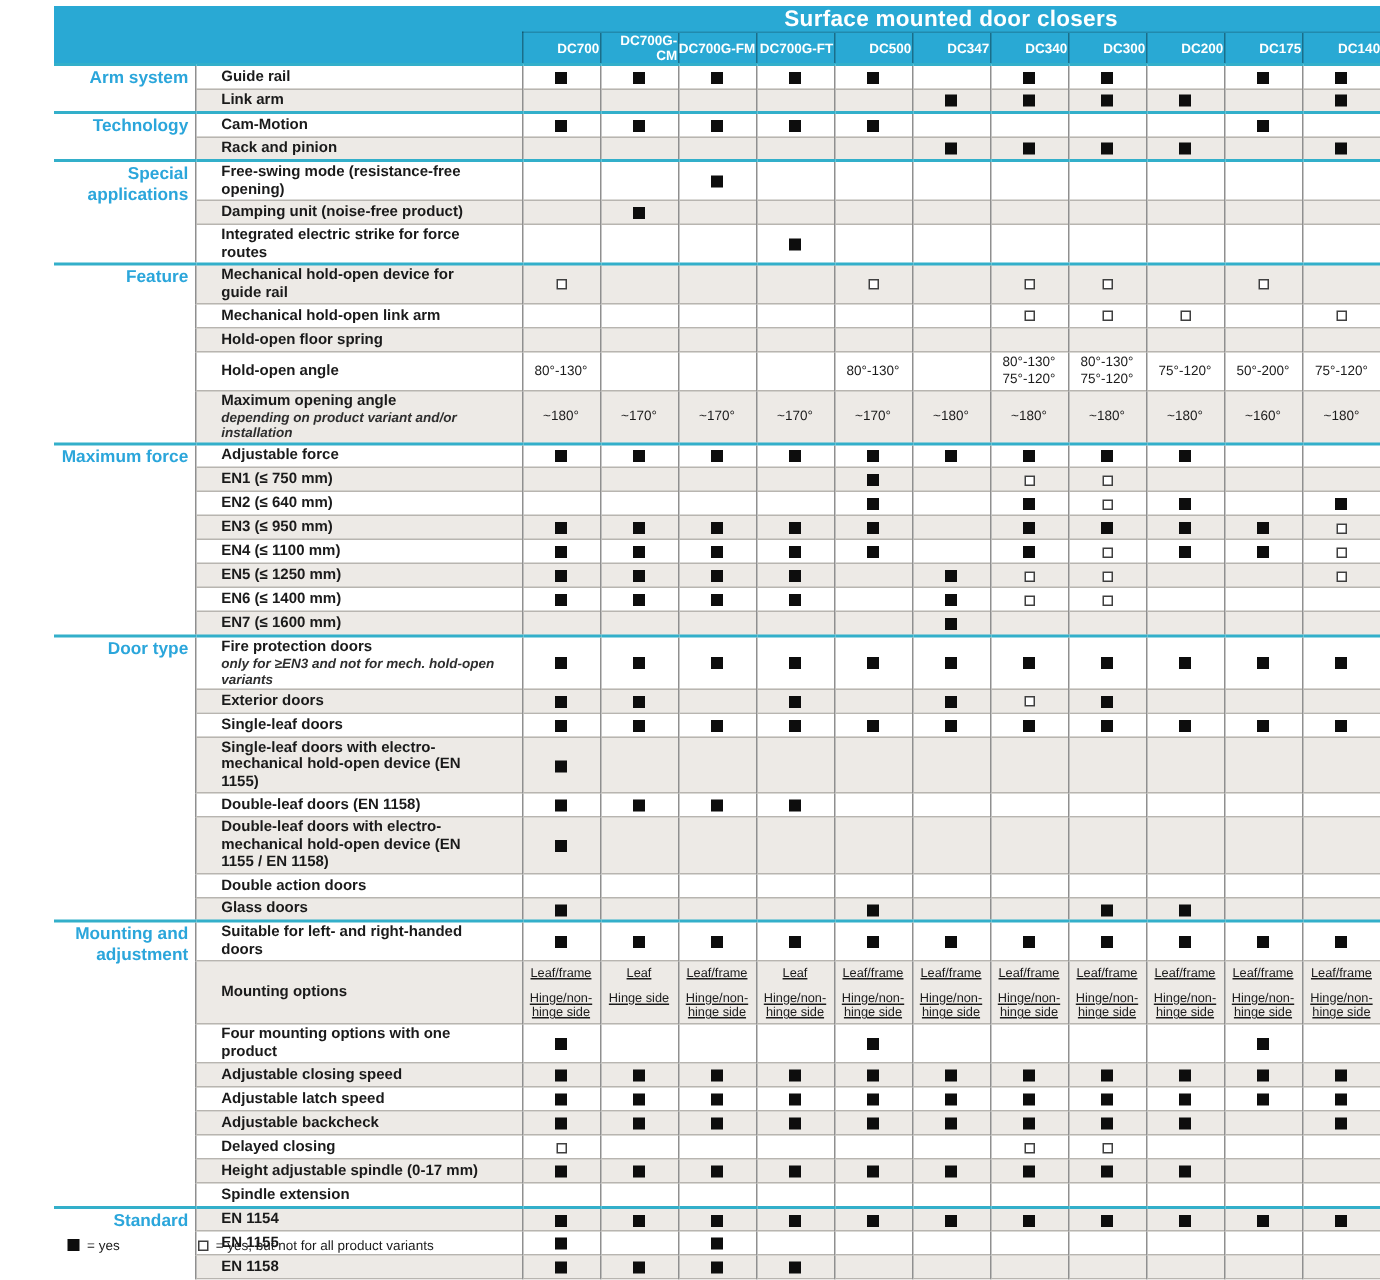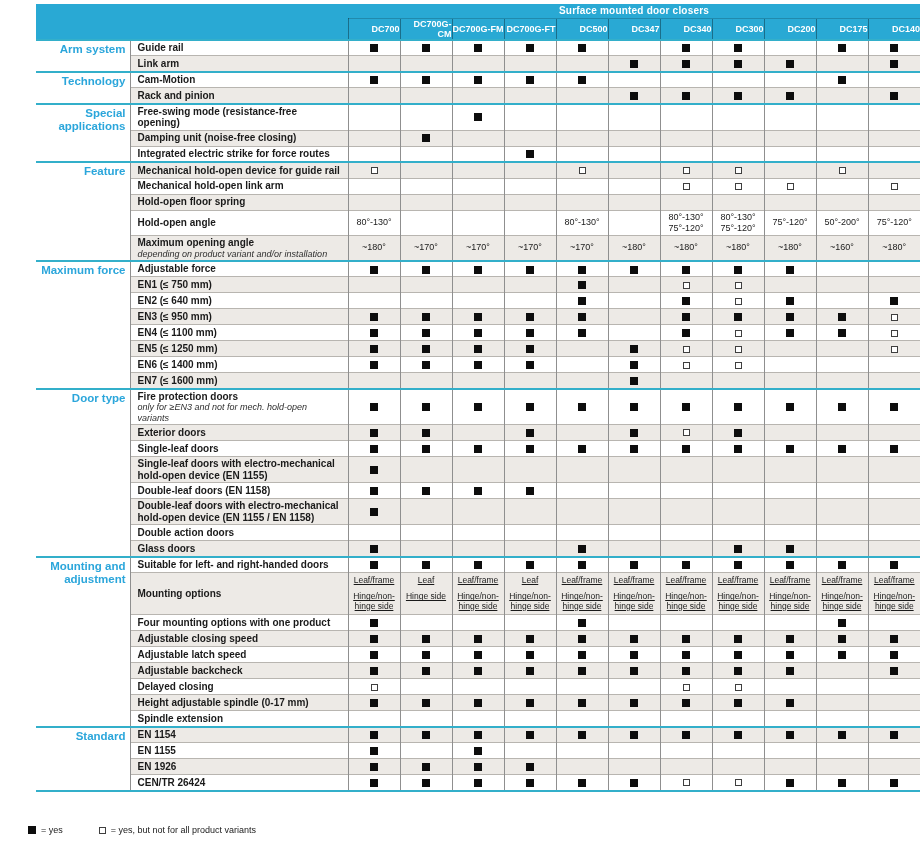--- a/index.html
+++ b/index.html
@@ -18,51 +18,51 @@
     position:relative;overflow:hidden;
   }
   .wrap{position:absolute;left:36px;top:4px;width:884px;}
   table{border-collapse:collapse;width:884px;table-layout:fixed;border-bottom:2px solid var(--line);}
   col.c-sec{width:94px;}
   col.c-feat{width:218px;}
   col.c-data{width:52px;}
 
   thead th{background:var(--hdr);color:#fff;font-weight:bold;padding:0;}
   th.spacer{background:var(--hdr);}
-  th.t-title{height:14px;font-size:10px;letter-spacing:0.2px;text-align:center;vertical-align:middle;}
+  th.t-title{height:14px;font-size:15px;letter-spacing:0.2px;text-align:center;vertical-align:middle;}
   tr.cols-row th{height:16px;font-size:9px;text-align:right;vertical-align:middle;
     border-left:1px solid rgba(0,0,0,0.35);border-top:1px solid rgba(0,0,0,0.18);}
 
   tbody td{
     border-left:1px solid var(--vline);
     border-top:1px solid var(--rline);
     font-size:9px;text-align:center;vertical-align:middle;
     padding:1px 2px;height:16px;line-height:1.15;background:#fff;
   }
   tbody tr.alt td{background:var(--alt);}
   tbody td.sec{
     border-left:none;border-top:none;background:#fff !important;
     color:var(--accent);font-weight:bold;font-size:11.5px;text-align:right;
     vertical-align:top;padding:2px 4px 0 5px;line-height:1.18;
   }
   tbody tr.sec-start td{border-top:2px solid var(--line);}
   tbody tr.sec-start td.sec{border-top:2px solid var(--line);}
-  td.feature{text-align:left;font-weight:bold;font-size:10px;padding:1px 7px;margin-left:19px;}
-  td.feature .sub{font-weight:normal;font-style:italic;font-size:9px;color:#2e2e2e;}
+  td.feature{text-align:left;font-weight:bold;font-size:10px;padding:1px 17px;margin-left:19px;}
+  td.feature .sub{font-weight:bold;font-style:italic;font-size:9px;color:#2e2e2e;}
 
   .sq{display:inline-block;vertical-align:middle;}
   .sq.filled{width:8px;height:8px;background:#0d0d0d;}
   .sq.open{width:7px;height:7px;background:#fff;border:1px solid #3f3f3f;}
 
   td.stacked{padding:3px 1px;font-size:8.5px;vertical-align:top;}
   td.stacked .line{line-height:1.1;text-decoration:underline;}
   td.stacked .line + .line{margin-top:7px;}
   td .line{line-height:1.25;}
 
-  .legend{position:absolute;left:28px;top:825px;display:flex;gap:36px;font-size:9px;color:#1a1a1a;align-items:center;}
+  .legend{position:absolute;left:45px;top:825px;display:flex;gap:52px;font-size:9px;color:#1a1a1a;align-items:center;}
   .legend .item{display:flex;align-items:center;gap:5px;}
 </style>
 </head>
 <body>
 
 <div class="wrap">
   <table>
     <colgroup>
         <col class="c-sec">
         <col class="c-feat">
@@ -176,21 +176,21 @@
           <td></td>
           <td></td>
           <td></td>
           <td></td>
           <td></td>
           <td></td>
           <td></td>
         </tr>
         <tr class="alt ">
           <td class="feature">
-            <div>Damping unit (noise-free closing)</div>
+            <div>Damping unit (noise-free product)</div>
           </td>
           <td></td>
           <td><span class="sq filled"></span></td>
           <td></td>
           <td></td>
           <td></td>
           <td></td>
           <td></td>
           <td></td>
           <td></td>
@@ -798,21 +798,21 @@
           <td></td>
           <td></td>
           <td></td>
           <td></td>
           <td></td>
           <td></td>
           <td></td>
         </tr>
         <tr class="alt ">
           <td class="feature">
-            <div>EN 1926</div>
+            <div>EN 1158</div>
           </td>
           <td><span class="sq filled"></span></td>
           <td><span class="sq filled"></span></td>
           <td><span class="sq filled"></span></td>
           <td><span class="sq filled"></span></td>
           <td></td>
           <td></td>
           <td></td>
           <td></td>
           <td></td>

